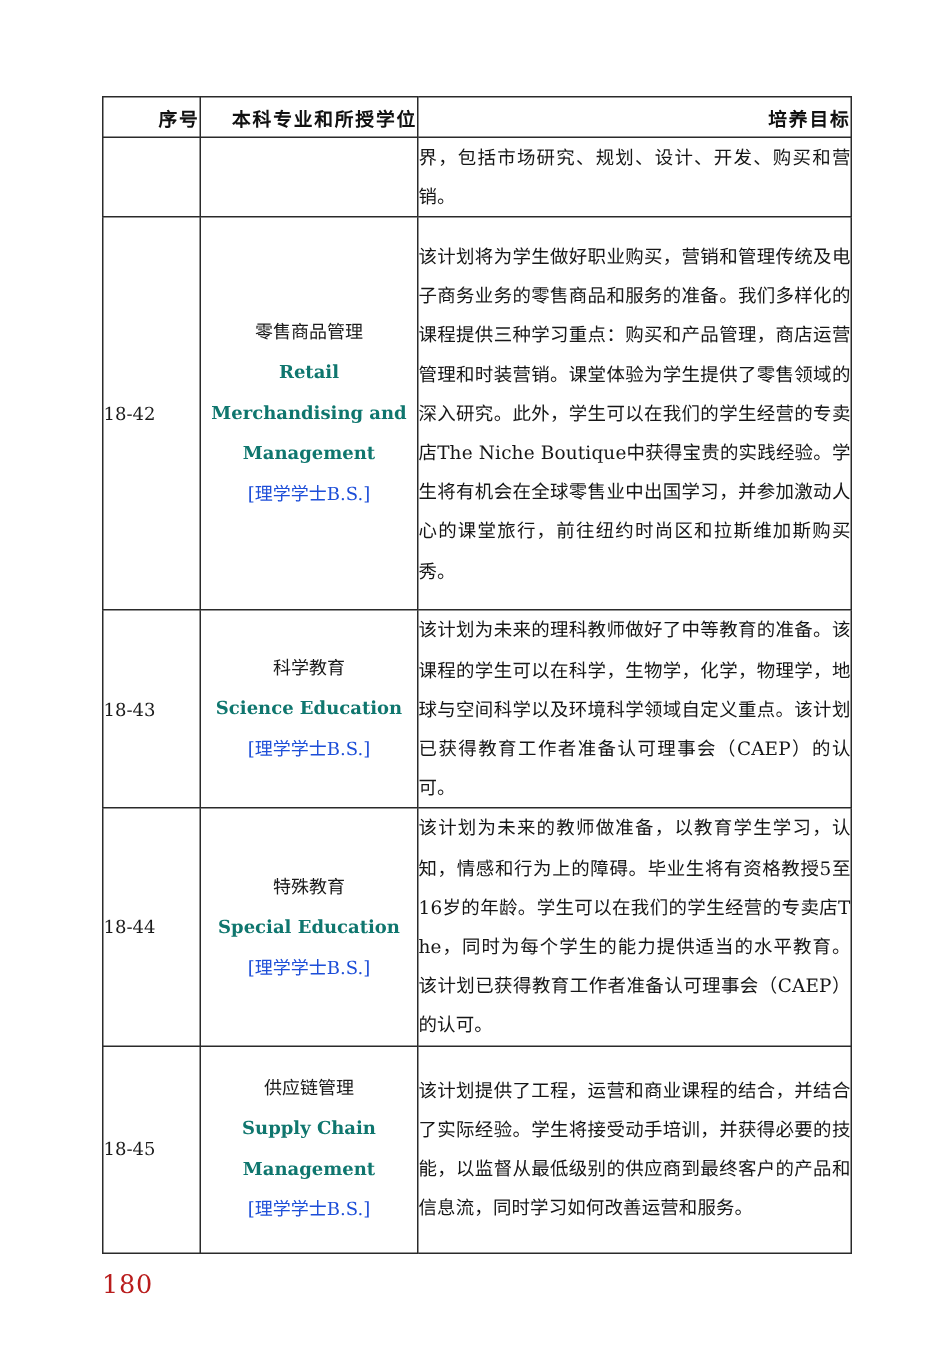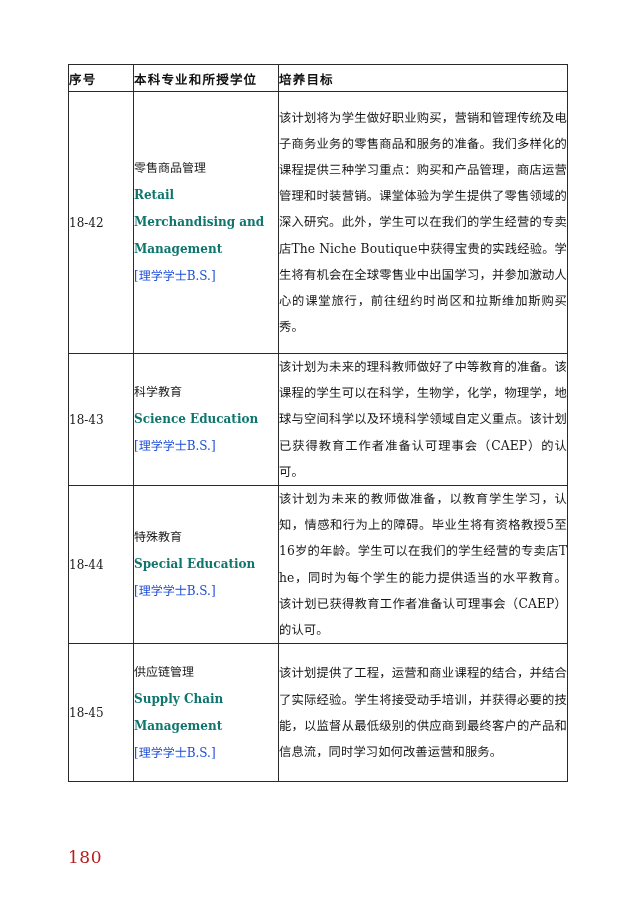--- a/index.html
+++ b/index.html
@@ -43,42 +43,42 @@
     background: #ffffff;
   }
 
   col.c-no   { width: 65px; }
   col.c-prog { width: 145px; }
   col.c-goal { width: 289px; }
 
   
   .hdr-cell {
     height: 26px;
-    text-align: left;
+    text-align: right;
     font-weight: bold;
     font-size: 12.5px;
     letter-spacing: 1.2px;
     color: #111111;
     font-family: "DejaVu Serif", "Liberation Serif", serif;
   }
 
   
   .no-cell {
     text-align: left;
     font-size: 12px;
     color: #1a1a1a;
     padding-left: 3px;
     font-family: "DejaVu Serif", "Liberation Serif", serif;
     margin-left: 42px;
   }
 
   
   .prog-cell {
     padding: 4px 4px 4px 7px;
-    text-align: left;
+    text-align: center;
   }
   .prog-cn {
     font-size: 12px;
     line-height: 27px;
     color: #1a1a1a;
     white-space: nowrap;
   }
   .prog-en {
     font-size: 12px;
     line-height: 27px;
@@ -140,20 +140,29 @@
     </colgroup>
     <thead>
       <tr>
         <th class="hdr-cell">序号</th>
         <th class="hdr-cell">本科专业和所授学位</th>
         <th class="hdr-cell">培养目标</th>
       </tr>
     </thead>
     <tbody>
 
+      <tr class="r-cont">
+        <td class="no-cell"></td>
+        <td class="prog-cell">
+          <div class="prog-cn"></div>
+        </td>
+        <td class="goal-cell">
+          <div class="goal-text">界，包括市场研究、规划、设计、开发、购买和营销。</div>
+        </td>
+      </tr>
 
       <tr class="r-42">
         <td class="no-cell">18-42</td>
         <td class="prog-cell">
           <div class="prog-cn">零售商品管理</div>
           <div class="prog-en">Retail Merchandising and Management</div>
           <div class="prog-deg">[理学学士B.S.]</div>
         </td>
         <td class="goal-cell">
           <div class="goal-text">该计划将为学生做好职业购买，营销和管理传统及电子商务业务的零售商品和服务的准备。我们多样化的课程提供三种学习重点：购买和产品管理，商店运营管理和时装营销。课堂体验为学生提供了零售领域的深入研究。此外，学生可以在我们的学生经营的专卖店The Niche Boutique中获得宝贵的实践经验。学生将有机会在全球零售业中出国学习，并参加激动人心的课堂旅行，前往纽约时尚区和拉斯维加斯购买秀。</div>

